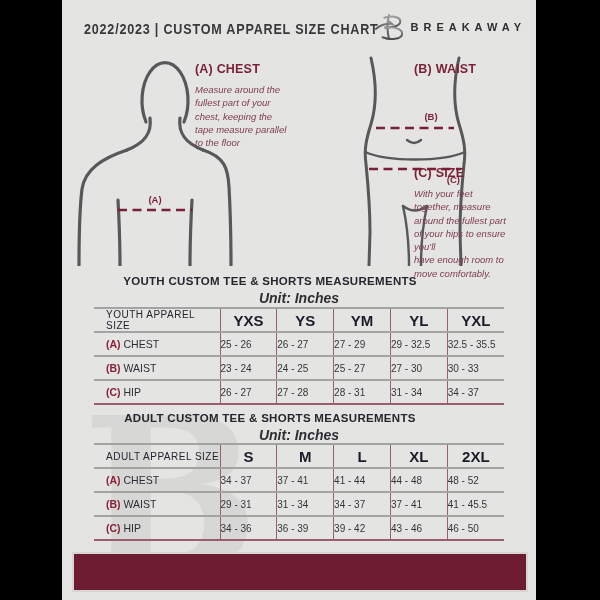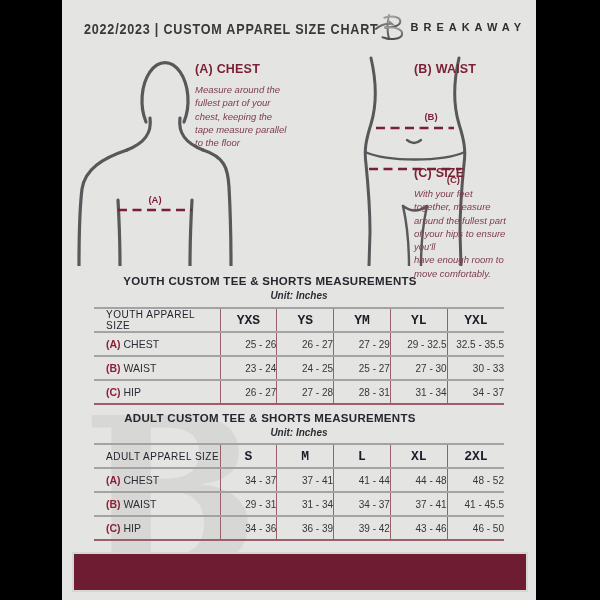--- a/index.html
+++ b/index.html
@@ -29,38 +29,38 @@
   .instr-waist{left:352px;top:62px;width:122px;}
   .instr-hips{left:352px;top:166px;width:122px;}
 
   .fig{position:absolute;}
   .fig-chest{left:12px;top:56px;}
   .fig-torso{left:281px;top:56px;}
 
   
   .sec-title{position:absolute;left:0;width:416px;text-align:center;font-size:11.5px;
              font-weight:800;color:#26262e;letter-spacing:.3px;}
-  .sec-unit{position:absolute;left:0;width:474px;text-align:center;font-size:10px;
+  .sec-unit{position:absolute;left:0;width:474px;text-align:center;font-size:14px;
             font-style:italic;font-weight:600;color:#2d2d33;}
   .youth-title{top:275px;} .youth-unit{top:290px;}
   .adult-title{top:412px;} .adult-unit{top:427px;}
 
   
   .size-table{position:absolute;left:32px;width:410px;border-collapse:collapse;
               table-layout:fixed;border-bottom:2px solid #9a5f6b;}
   .youth-table{top:307px;} .adult-table{top:443px;}
   .size-table tr{border-top:2px solid #a3a3a3;height:24px;}
   .size-table th,.size-table td{border-left:1.2px solid #9a5f6b;padding:0;}
   .size-table th:first-child,.size-table td:first-child{border-left:none;}
   th.size-head{width:126px;text-align:left;padding-left:12px;font-weight:400;
                font-size:10px;letter-spacing:.5px;color:#23252f;}
-  th.col-head{font-weight:700;font-size:13px;color:#1a1d29;text-align:center;font-family:Liberation Mono, monospace;}
+  th.col-head{font-weight:700;font-size:15px;color:#1a1d29;text-align:center;}
   td.row-head{text-align:left;padding-left:12px;font-size:10.5px;color:#2c2d35;}
   td.row-head .pfx{color:#8c2038;font-weight:800;}
-  td.val{text-align:right;font-size:10px;color:#35363c;}
+  td.val{text-align:left;font-size:10px;color:#35363c;}
 
   
   .bottom-bar{position:absolute;left:10px;top:552px;width:456px;height:40px;
               background:#6e1c32;border:2px solid #d6d6d4;}
 
   svg text{font-family:"Liberation Sans", sans-serif;}
 </style>
 </head>
 <body>
 

